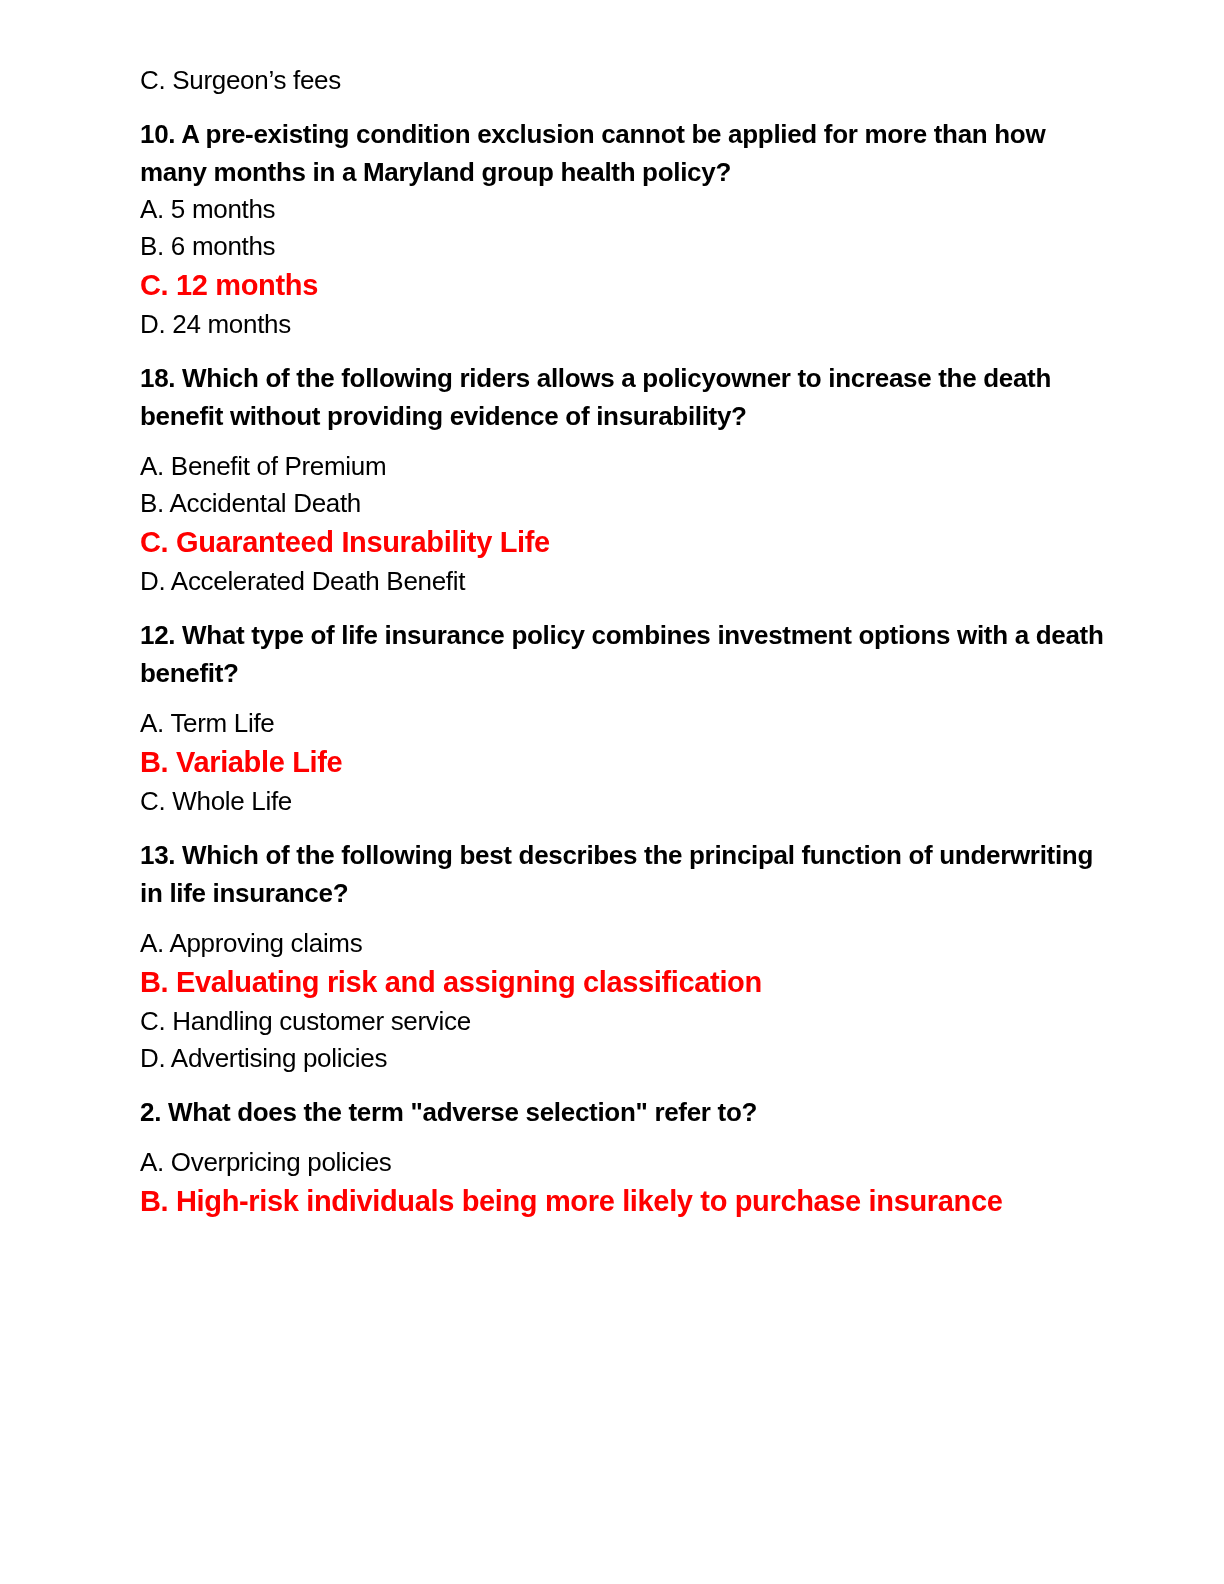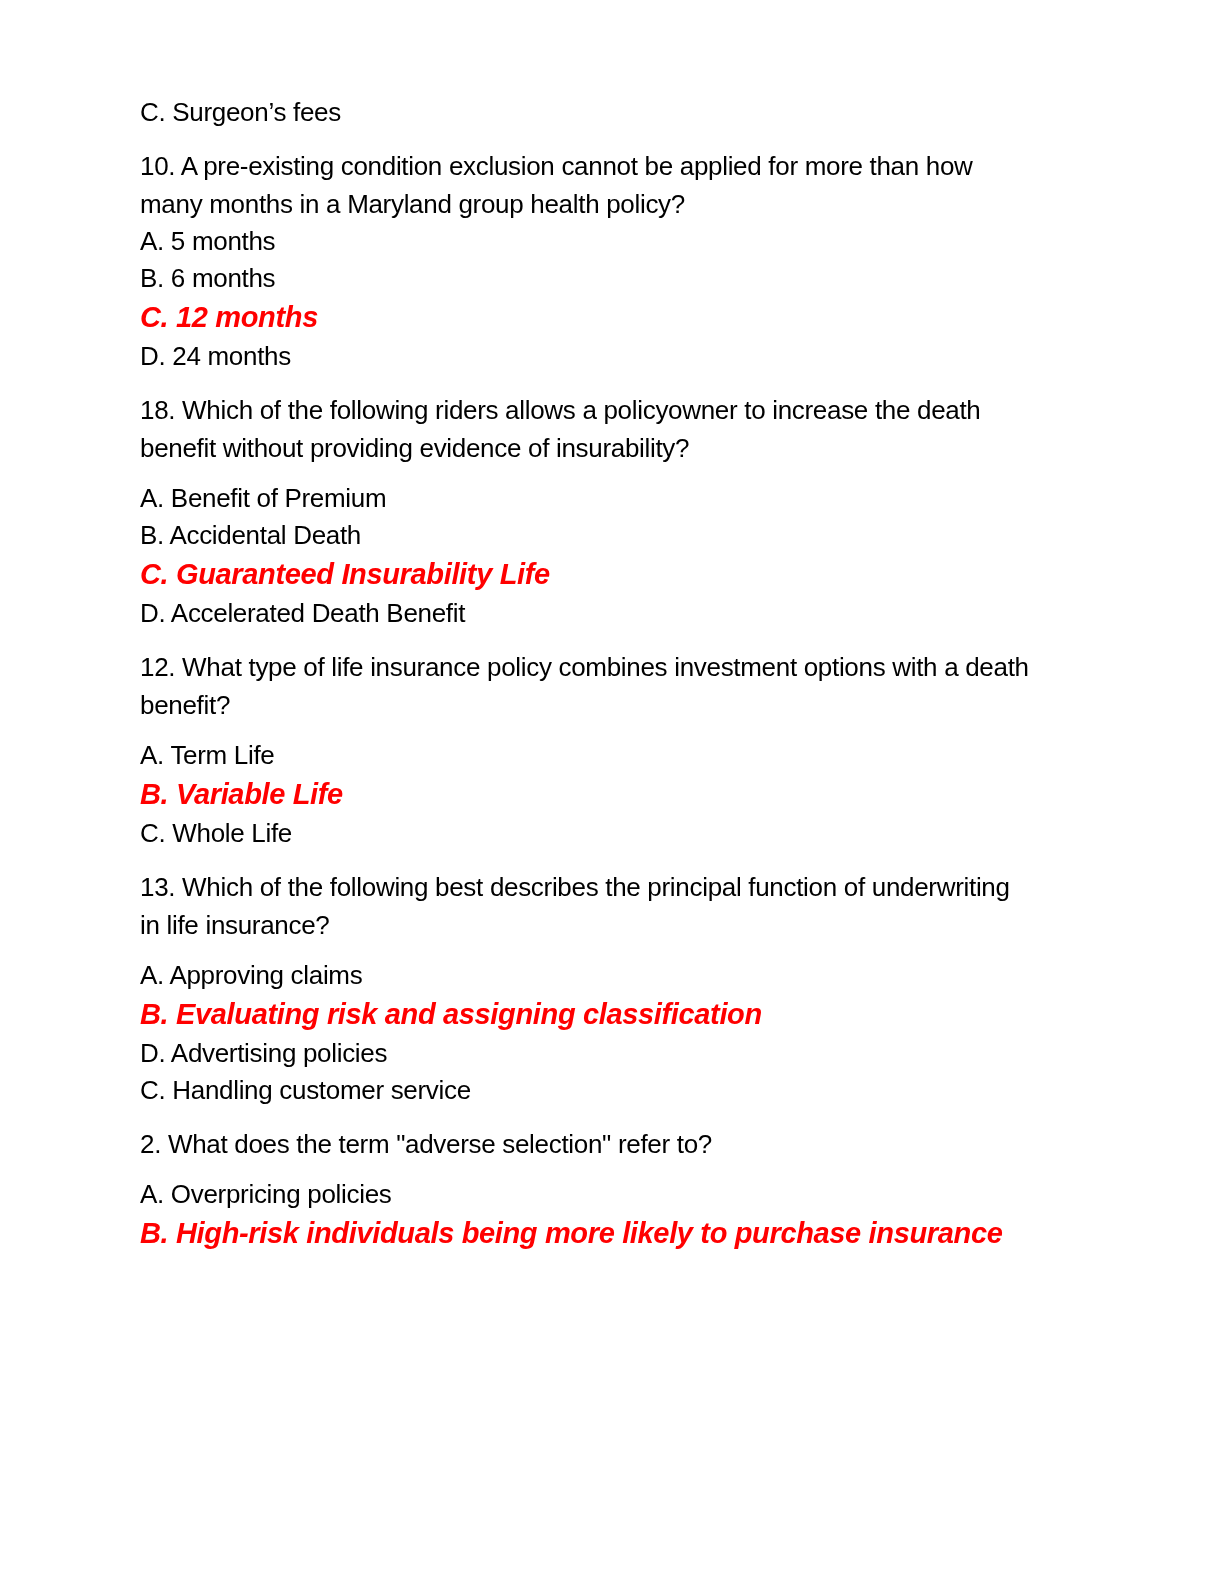--- a/index.html
+++ b/index.html
@@ -12,54 +12,53 @@
     height: 1584px;
     overflow: hidden;
     font-family: "Liberation Sans", sans-serif;
     color: #000000;
   }
   .page {
     box-sizing: border-box;
     width: 1224px;
     height: 1584px;
     background: #ffffff;
-    padding: 94px 30px 0 140px;
+    padding: 62px 30px 0 140px;
     overflow: hidden;
   }
   .content {
     width: 1054px;
   }
   p {
     margin: 0;
     white-space: pre; 
     letter-spacing: -0.012em;
   }
   .option {
     font-size: 26px;
     line-height: 37px;
     font-weight: normal;
     color: #000000;
   }
   .question {
     font-size: 26px;
     line-height: 38px;
-    font-weight: normal;
+    font-weight: bold;
     color: #000000;
     margin-top: 16px;
     margin-bottom: 13px;
   }
   .question.no-gap {
     margin-bottom: 0;
   }
   .option.correct {
     font-size: 29px;
     line-height: 41px;
     font-weight: bold;
     color: #ff0000;
-    font-style: italic;
   }
 </style>
 </head>
 <body>
 
 <div class="page">
   <div class="content">
 
     <p class="option">C. Surgeon’s fees</p>
 
@@ -87,22 +86,22 @@
       <p class="option">A. Term Life</p>
       <p class="option correct">B. Variable Life</p>
       <p class="option">C. Whole Life</p>
     </section>
 
     <section>
       <p class="question">13. Which of the following best describes the principal function of underwriting
 in life insurance?</p>
       <p class="option">A. Approving claims</p>
       <p class="option correct">B. Evaluating risk and assigning classification</p>
+      <p class="option">C. Handling customer service</p>
       <p class="option">D. Advertising policies</p>
-      <p class="option">C. Handling customer service</p>
     </section>
 
     <section>
       <p class="question">2. What does the term "adverse selection" refer to?</p>
       <p class="option">A. Overpricing policies</p>
       <p class="option correct">B. High-risk individuals being more likely to purchase insurance</p>
     </section>
 
   </div>
 </div>

